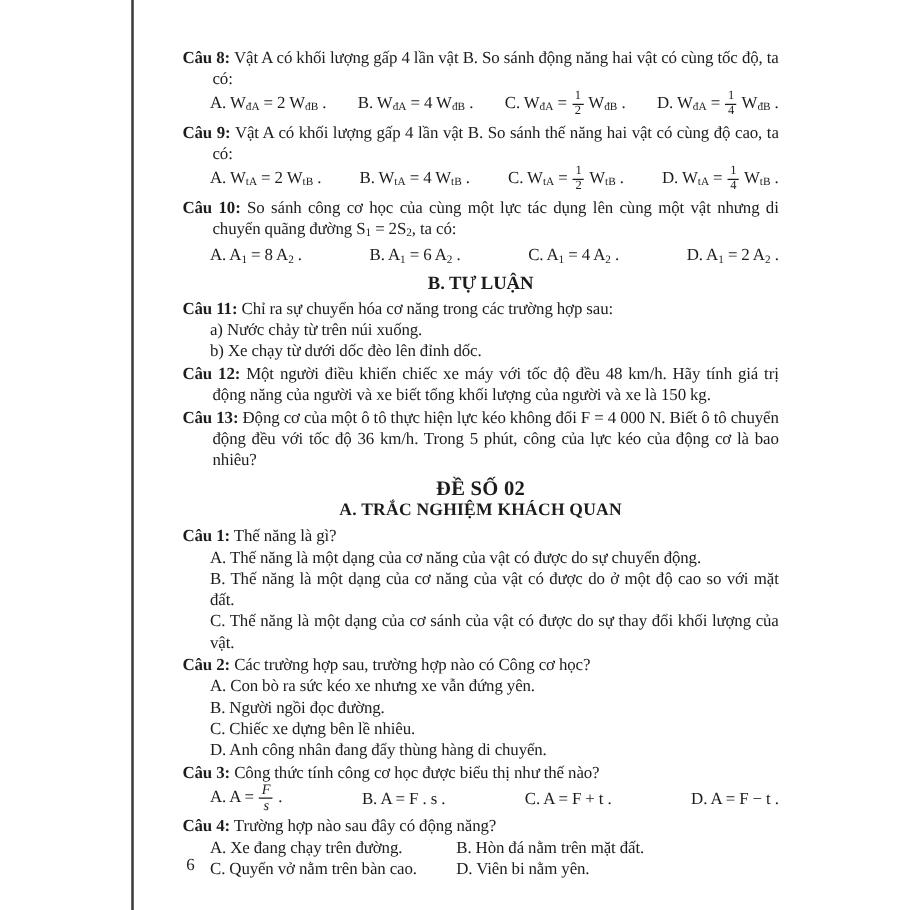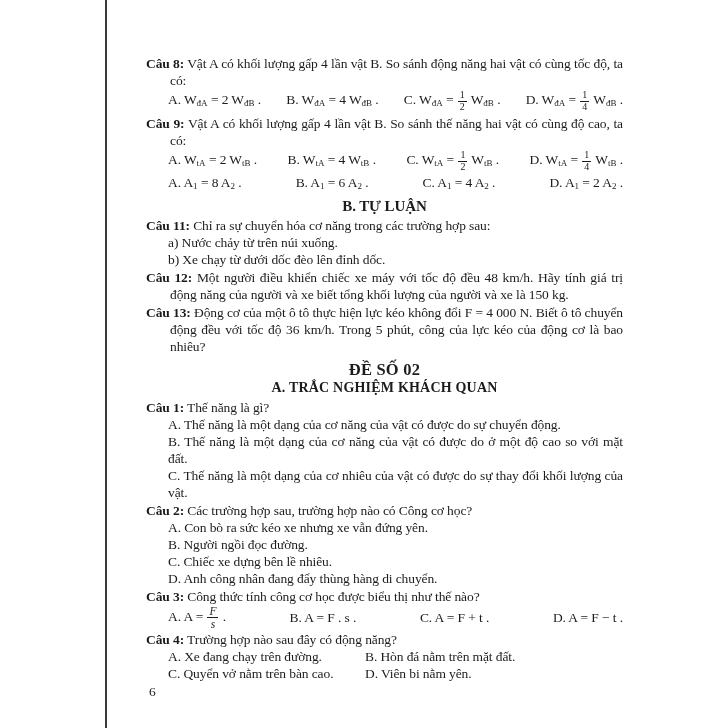--- a/index.html
+++ b/index.html
@@ -3,21 +3,21 @@
 <meta charset="utf-8">
 <style>
   html,body{margin:0;padding:0;}
   body{
     width:728px;height:728px;position:relative;overflow:hidden;
     background:#ffffff;color:#1c1c1c;
     font-family:"Liberation Serif","DejaVu Serif",serif;
   }
   .spine{position:absolute;left:105px;top:0;width:2px;height:728px;background:#3a3a3c;}
   .content{
-    position:absolute;left:146px;top:54px;width:477px;
+    position:absolute;left:146px;top:36px;width:477px;
     font-size:13.5px;line-height:17px;letter-spacing:-0.1px;
   }
   p{margin:0;}
   b{font-weight:bold;}
   .q{padding-left:24px;text-indent:-24px;text-align:justify;margin-top:1px;}
   .optrow{display:flex;justify-content:space-between;margin-left:22px;align-items:center;}
   .optrow.tall{min-height:25px;}
   .optline{margin-left:22px;text-align:justify;}
   .subpart{margin-left:22px;}
   sub{font-size:9px;vertical-align:-2px;letter-spacing:0;}
@@ -49,20 +49,21 @@
   </div>
 
   <p class="q"><b>Câu 9:</b> Vật A có khối lượng gấp 4 lần vật B. So sánh thế năng hai vật có cùng độ cao, ta có:</p>
   <div class="optrow tall">
     <span>A. W<sub>tA</sub> = 2 W<sub>tB</sub> .</span>
     <span>B. W<sub>tA</sub> = 4 W<sub>tB</sub> .</span>
     <span>C. W<sub>tA</sub> = <span class="frac"><span class="num">1</span><span class="den">2</span></span> W<sub>tB</sub> .</span>
     <span>D. W<sub>tA</sub> = <span class="frac"><span class="num">1</span><span class="den">4</span></span> W<sub>tB</sub> .</span>
   </div>
 
+  <p class="q"><b>Câu 10:</b> So sánh công cơ học của cùng một lực tác dụng lên cùng một vật nhưng di chuyển quãng đường S<sub>1</sub> = 2S<sub>2</sub>, ta có:</p>
   <div class="optrow">
     <span>A. A<sub>1</sub> = 8 A<sub>2</sub> .</span>
     <span>B. A<sub>1</sub> = 6 A<sub>2</sub> .</span>
     <span>C. A<sub>1</sub> = 4 A<sub>2</sub> .</span>
     <span>D. A<sub>1</sub> = 2 A<sub>2</sub> .</span>
   </div>
 
   <p class="h-center h-tuluan">B. TỰ LUẬN</p>
 
   <p class="q"><b>Câu 11:</b> Chỉ ra sự chuyển hóa cơ năng trong các trường hợp sau:</p>
@@ -71,21 +72,21 @@
 
   <p class="q"><b>Câu 12:</b> Một người điều khiển chiếc xe máy với tốc độ đều 48 km/h. Hãy tính giá trị động năng của người và xe biết tổng khối lượng của người và xe là 150 kg.</p>
   <p class="q"><b>Câu 13:</b> Động cơ của một ô tô thực hiện lực kéo không đổi F = 4 000 N. Biết ô tô chuyển động đều với tốc độ 36 km/h. Trong 5 phút, công của lực kéo của động cơ là bao nhiêu?</p>
 
   <p class="h-center h-deso">ĐỀ SỐ 02</p>
   <p class="h-center h-tracnghiem">A. TRẮC NGHIỆM KHÁCH QUAN</p>
 
   <p class="q"><b>Câu 1:</b> Thế năng là gì?</p>
   <p class="optline">A. Thế năng là một dạng của cơ năng của vật có được do sự chuyển động.</p>
   <p class="optline">B. Thế năng là một dạng của cơ năng của vật có được do ở một độ cao so với mặt đất.</p>
-  <p class="optline">C. Thế năng là một dạng của cơ nhiêu của vật có được do sự thay đổi khối lượng của vật.</p>
+  <p class="optline">C. Thế năng là một dạng của cơ sánh của vật có được do sự thay đổi khối lượng của vật.</p>
 
   <p class="q"><b>Câu 2:</b> Các trường hợp sau, trường hợp nào có Công cơ học?</p>
   <p class="optline">A. Con bò ra sức kéo xe nhưng xe vẫn đứng yên.</p>
   <p class="optline">B. Người ngồi đọc đường.</p>
   <p class="optline">C. Chiếc xe dựng bên lề nhiêu.</p>
   <p class="optline">D. Anh công nhân đang đẩy thùng hàng di chuyển.</p>
 
   <p class="q"><b>Câu 3:</b> Công thức tính công cơ học được biểu thị như thế nào?</p>
   <div class="optrow tall">
     <span>A. A = <span class="frac it"><span class="num">F</span><span class="den">s</span></span> .</span>

